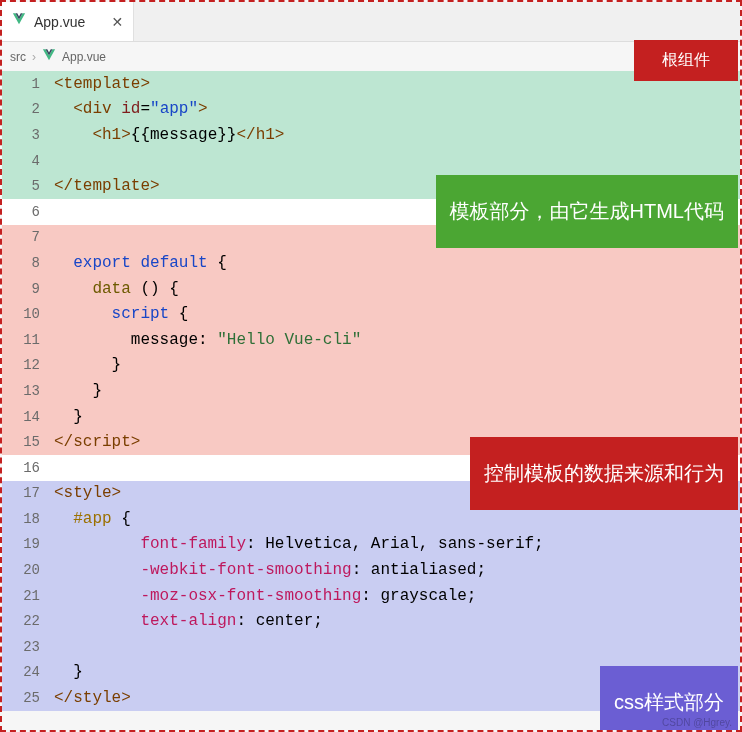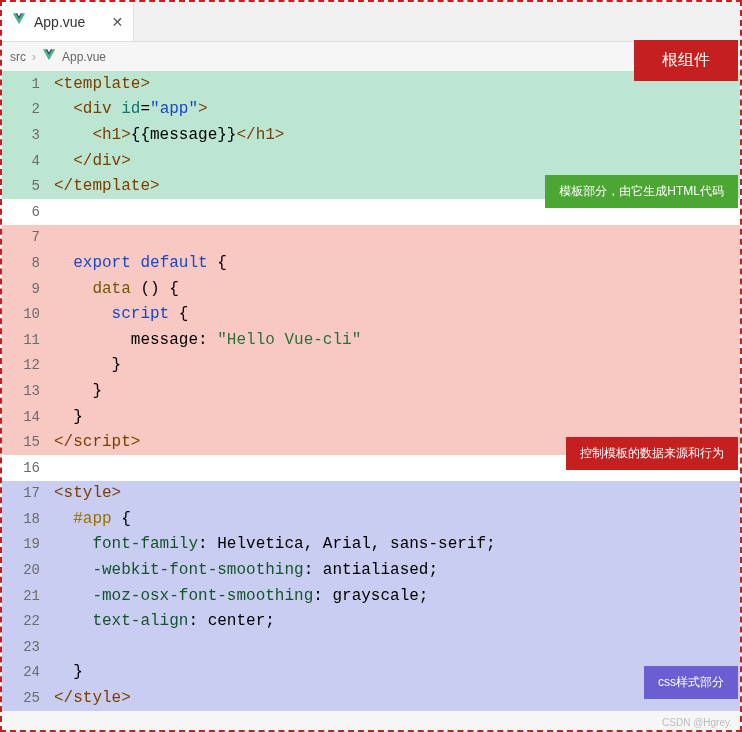--- a/index.html
+++ b/index.html
@@ -83,42 +83,42 @@
       flex: 1;
       white-space: pre;
       font-size: 16px;
       padding-right: 20px;
     }
     .bg-green { background: #bde6d2; }
     .bg-red { background: #f8c9c3; }
     .bg-blue { background: #c9cdf2; }
     .bg-white { background: #fff; }
     .tok-tag { color: #7a3e00; }
-    .tok-attr { color: #0f766e; }
+    .tok-attr { color: #7f1d1d; }
     .tok-str { color: #1846c7; }
     .tok-kw { color: #1846c7; }
     .tok-fn { color: #6d5a00; }
     .tok-val { color: #2f6f37; }
     .tok-sel { color: #9b7000; }
-    .tok-prop { color: #14532d; }
+    .tok-prop { color: #be185d; margin-left: 48px; }
     .color-sw {
       display: inline-block;
       width: 14px;
       height: 14px;
       background: #2c3e50;
       border: 1px solid #999;
       vertical-align: -2px;
     }
     .label {
       position: absolute;
       right: 2px;
       color: #fff;
       font-family: 'Microsoft YaHei', sans-serif;
-      font-size: 12px;
-      padding: 8px 14px;
+      font-size: 20px;
+      padding: 23px 14px;
     }
     .label-green { background: #4ba633; top: 173px; }
     .label-red { background: #c42020; top: 435px; margin-left: 48px; }
     .label-blue { background: #6b5ed3; top: 664px; }
     .watermark {
       position: absolute;
       right: 8px;
       bottom: 2px;
       font-size: 10px;
       color: rgba(0,0,0,0.25);
@@ -163,21 +163,20 @@
     <div class="row bg-green">
       <div class="gutter">2</div>
       <div class="code">  <span class="tok-tag">&lt;div</span> <span class="tok-attr">id</span>=<span class="tok-str">"app"</span><span class="tok-tag">&gt;</span></div>
     </div>
     <div class="row bg-green">
       <div class="gutter">3</div>
       <div class="code">    <span class="tok-tag">&lt;h1&gt;</span>{{message}}<span class="tok-tag">&lt;/h1&gt;</span></div>
     </div>
     <div class="row bg-green">
       <div class="gutter">4</div>
-      <div class="code">  <span class="tok-tag">&lt;/div&gt;</span></div>
     </div>
     <div class="row bg-green">
       <div class="gutter">5</div>
       <div class="code"><span class="tok-tag">&lt;/template&gt;</span></div>
     </div>
     <div class="row bg-white">
       <div class="gutter">6</div>
       <div class="code"></div>
     </div>
     <div class="row bg-red">

